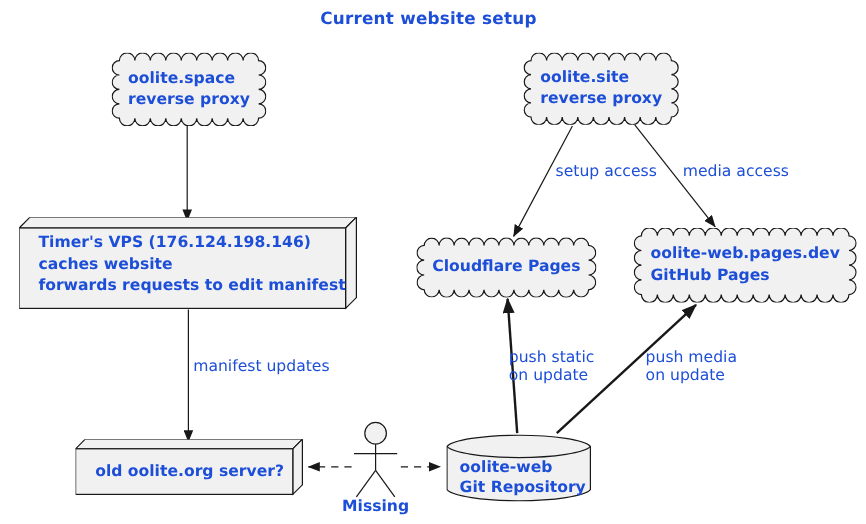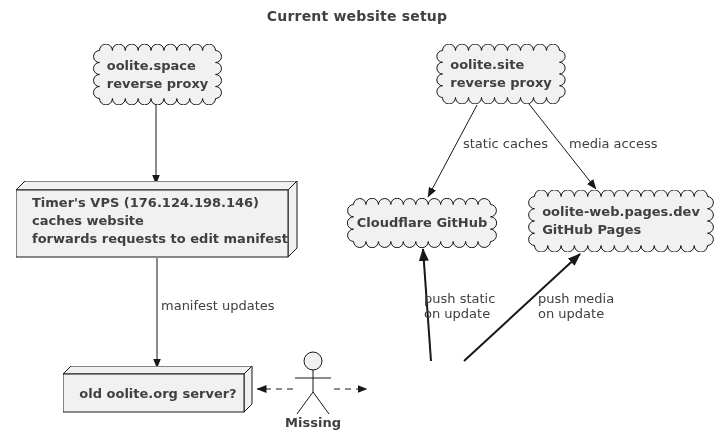--- a/index.html
+++ b/index.html
@@ -1,18 +1,18 @@
 <!DOCTYPE html>
 <html><head>
 <meta charset="utf-8">
 <style>
   html,body{margin:0;padding:0;background:#ffffff;}
   #canvas{
     position:relative;width:722px;height:437px;background:var(--bg,#fff);
-    font-family:"DejaVu Sans","Liberation Sans",sans-serif;color:#404040;
+    font-family:"DejaVu Sans","Liberation Sans",sans-serif;color:#1d4ed8;
     overflow:hidden;
   }
   .title{
     position:absolute;top:8px;left:0;width:714px;text-align:center;
     font-size:14px;font-weight:bold;letter-spacing:.2px;
   }
   .node{position:absolute;}
   .node svg{position:absolute;left:0;top:0;}
   .shape{fill:var(--fill,#f1f1f1);stroke:var(--line,#181818);stroke-width:1;}
   .ln{stroke:var(--line,#181818);stroke-width:1;fill:none;}
@@ -81,21 +81,21 @@
       </svg>
     <div class="label lbl-vps">Timer's VPS (176.124.198.146)
 caches website
 forwards requests to edit manifest</div>
   </div>
 
   <div class="node" style="left:347px;top:198px;width:150px;height:50px">
       <svg width="150" height="50" viewBox="0 0 150 50">
         <path class="shape" d="M6.5,6.5A6.23,6.23 0 0 1 18.95,6.5A6.23,6.23 0 0 1 31.41,6.5A6.23,6.23 0 0 1 43.86,6.5A6.23,6.23 0 0 1 56.32,6.5A6.23,6.23 0 0 1 68.77,6.5A6.23,6.23 0 0 1 81.23,6.5A6.23,6.23 0 0 1 93.68,6.5A6.23,6.23 0 0 1 106.14,6.5A6.23,6.23 0 0 1 118.59,6.5A6.23,6.23 0 0 1 131.05,6.5A6.23,6.23 0 0 1 143.50,6.5A6.17,6.17 0 0 1 143.5,18.83A6.17,6.17 0 0 1 143.5,31.17A6.17,6.17 0 0 1 143.5,43.50A6.23,6.23 0 0 1 131.05,43.5A6.23,6.23 0 0 1 118.59,43.5A6.23,6.23 0 0 1 106.14,43.5A6.23,6.23 0 0 1 93.68,43.5A6.23,6.23 0 0 1 81.23,43.5A6.23,6.23 0 0 1 68.77,43.5A6.23,6.23 0 0 1 56.32,43.5A6.23,6.23 0 0 1 43.86,43.5A6.23,6.23 0 0 1 31.41,43.5A6.23,6.23 0 0 1 18.95,43.5A6.23,6.23 0 0 1 6.50,43.5A6.17,6.17 0 0 1 6.5,31.17A6.17,6.17 0 0 1 6.5,18.83A6.17,6.17 0 0 1 6.5,6.50Z"></path>
       </svg>
-    <div class="label">Cloudflare GitHub</div>
+    <div class="label">Cloudflare Pages</div>
   </div>
 
   <div class="node" style="left:528px;top:190px;width:186px;height:62px">
       <svg width="186" height="62" viewBox="0 0 186 62">
         <path class="shape" d="M6.5,6.5A6.65,6.65 0 0 1 19.81,6.5A6.65,6.65 0 0 1 33.12,6.5A6.65,6.65 0 0 1 46.42,6.5A6.65,6.65 0 0 1 59.73,6.5A6.65,6.65 0 0 1 73.04,6.5A6.65,6.65 0 0 1 86.35,6.5A6.65,6.65 0 0 1 99.65,6.5A6.65,6.65 0 0 1 112.96,6.5A6.65,6.65 0 0 1 126.27,6.5A6.65,6.65 0 0 1 139.58,6.5A6.65,6.65 0 0 1 152.88,6.5A6.65,6.65 0 0 1 166.19,6.5A6.65,6.65 0 0 1 179.50,6.5A6.13,6.13 0 0 1 179.5,18.75A6.13,6.13 0 0 1 179.5,31.00A6.13,6.13 0 0 1 179.5,43.25A6.13,6.13 0 0 1 179.5,55.50A6.65,6.65 0 0 1 166.19,55.5A6.65,6.65 0 0 1 152.88,55.5A6.65,6.65 0 0 1 139.58,55.5A6.65,6.65 0 0 1 126.27,55.5A6.65,6.65 0 0 1 112.96,55.5A6.65,6.65 0 0 1 99.65,55.5A6.65,6.65 0 0 1 86.35,55.5A6.65,6.65 0 0 1 73.04,55.5A6.65,6.65 0 0 1 59.73,55.5A6.65,6.65 0 0 1 46.42,55.5A6.65,6.65 0 0 1 33.12,55.5A6.65,6.65 0 0 1 19.81,55.5A6.65,6.65 0 0 1 6.50,55.5A6.13,6.13 0 0 1 6.5,43.25A6.13,6.13 0 0 1 6.5,31.00A6.13,6.13 0 0 1 6.5,18.75A6.13,6.13 0 0 1 6.5,6.50Z"></path>
       </svg>
     <div class="label">oolite-web.pages.dev
 GitHub Pages</div>
   </div>
 
@@ -112,22 +112,30 @@
       <svg width="44" height="64" viewBox="0 0 44 64">
         <circle class="shape" cx="22" cy="10" r="9"></circle>
         <line class="ln" x1="22" y1="19" x2="22" y2="41"></line>
         <line class="ln" x1="4" y1="27" x2="40" y2="27"></line>
         <line class="ln" x1="22" y1="41" x2="6" y2="63"></line>
         <line class="ln" x1="22" y1="41" x2="38" y2="63"></line>
       </svg>
     <div class="label lbl-actor">Missing</div>
   </div>
 
+  <div class="node" style="left:372px;top:361px;width:121px;height:59px">
+      <svg width="121" height="59" viewBox="0 0 121 59">
+        <path class="shape" d="M0.5,11 A60.5,11 0 0 1 120,11 L120,47 A60.5,11 0 0 1 0.5,47 Z"></path>
+        <path class="ln" d="M0.5,11 A60.5,11 0 0 0 120,11"></path>
+      </svg>
+    <div class="label lbl-cyl">oolite-web
+Git Repository</div>
+  </div>
 
   <div class="elabel" style="left:161px;top:298px">manifest updates</div>
-  <div class="elabel" style="left:463px;top:136px">static caches</div>
+  <div class="elabel" style="left:463px;top:136px">setup access</div>
   <div class="elabel" style="left:569px;top:136px">media access</div>
   <div class="elabel ecenter" style="left:424px;top:291px;width:82px">push static
 on update</div>
   <div class="elabel ecenter" style="left:538px;top:291px;width:84px">push media
 on update</div>
 
 </div>
 
 </body></html>

